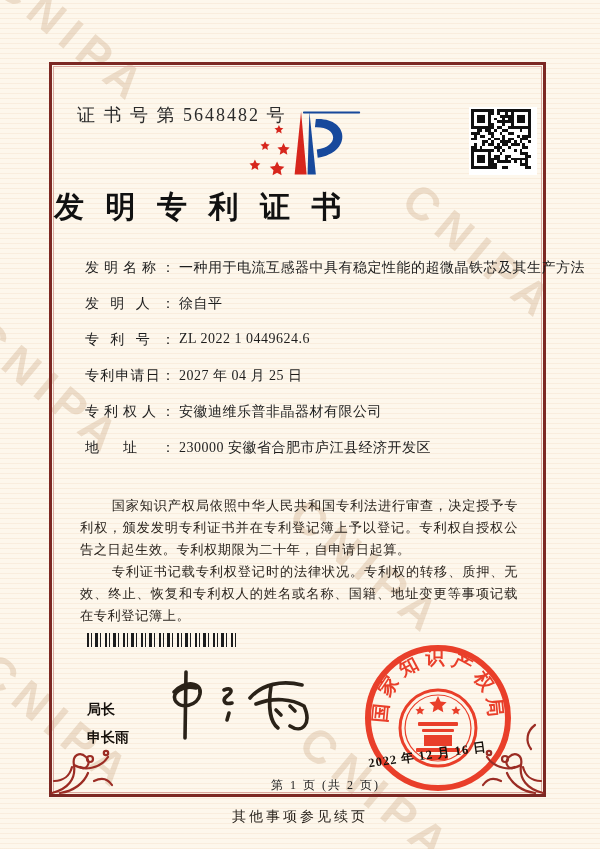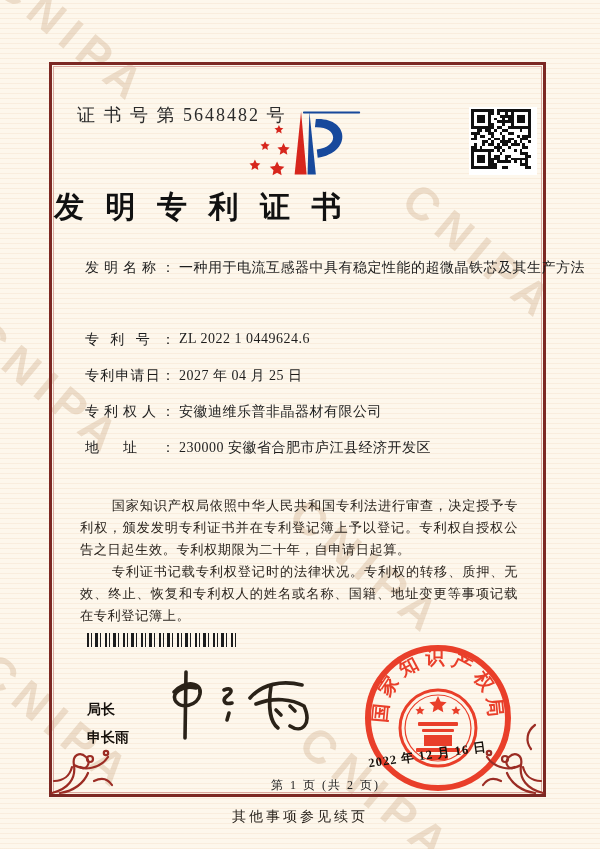--- a/index.html
+++ b/index.html
@@ -245,20 +245,23 @@
             <rect x="60" y="60" width="3" height="3"></rect>
           </g>
       </svg>
     </div>
 
     <div class="title">发 明 专 利 证 书</div>
 
     <div class="field" style="top:194px">
       <span class="flabel">发明名称：</span><span class="fvalue">一种用于电流互感器中具有稳定性能的超微晶铁芯及其生产方法</span>
     </div>
+    <div class="field" style="top:230px">
+      <span class="flabel">发明人：</span><span class="fvalue">徐自平</span>
+    </div>
     <div class="field" style="top:266px">
       <span class="flabel">专利号：</span><span class="fvalue">ZL 2022 1 0449624.6</span>
     </div>
     <div class="field" style="top:302px">
       <span class="flabel">专利申请日：</span><span class="fvalue">2027 年 04 月 25 日</span>
     </div>
     <div class="field" style="top:338px">
       <span class="flabel">专利权人：</span><span class="fvalue">安徽迪维乐普非晶器材有限公司</span>
     </div>
     <div class="field" style="top:374px">

